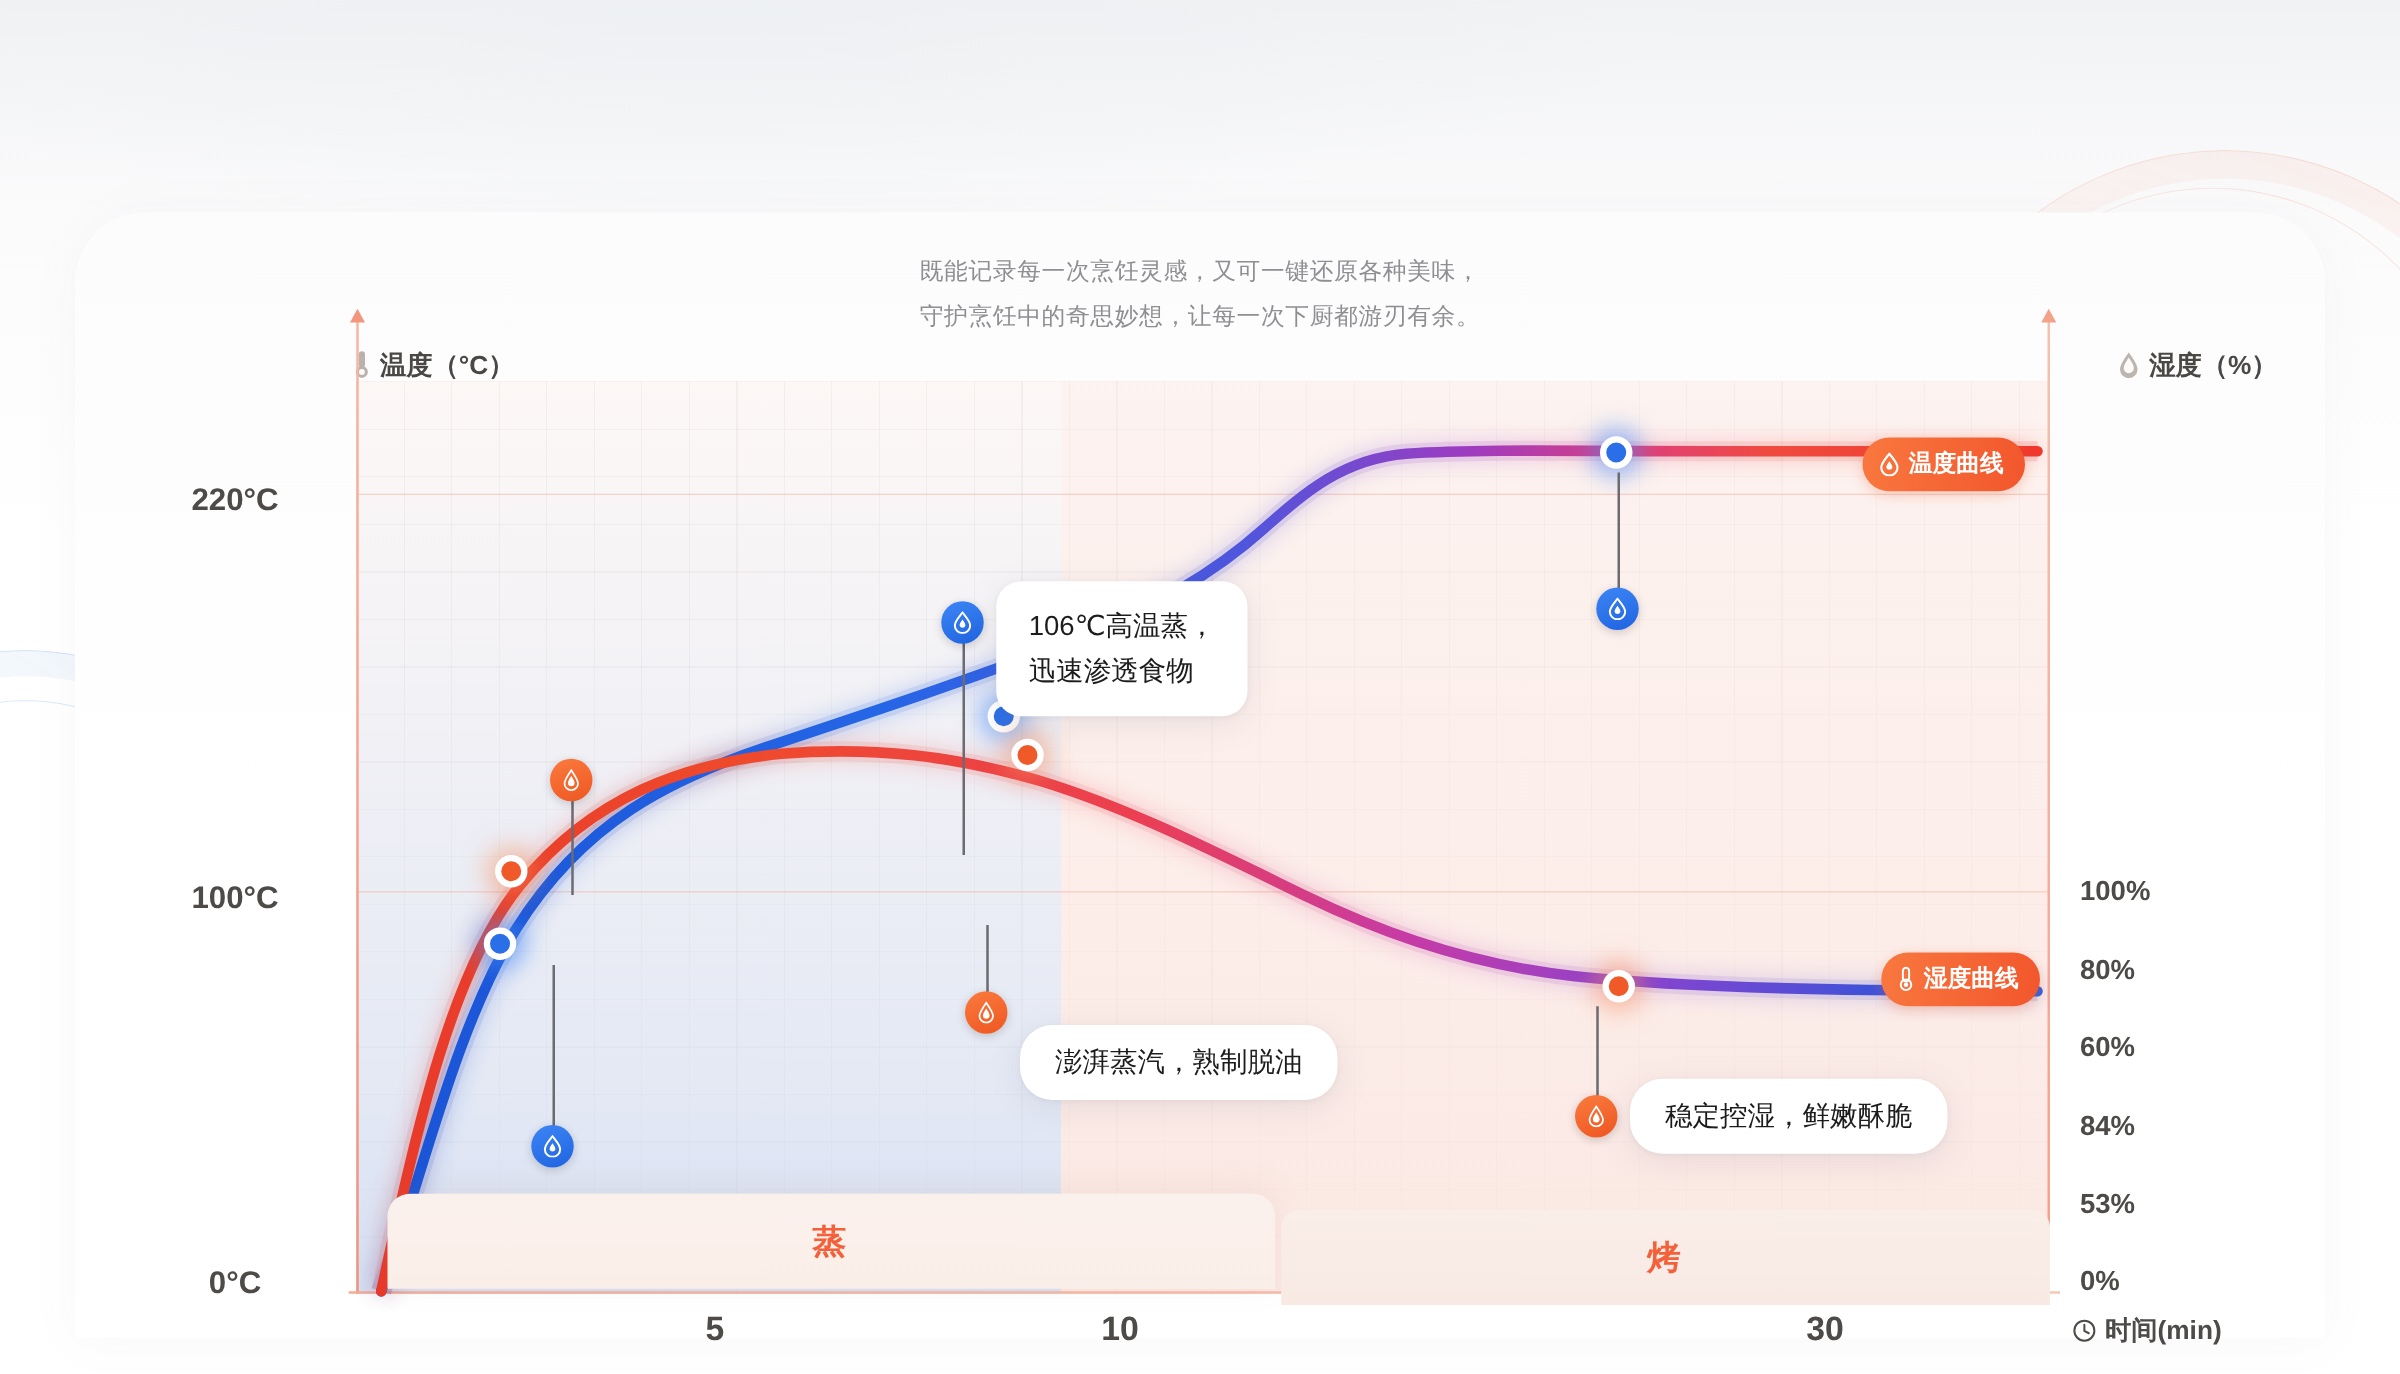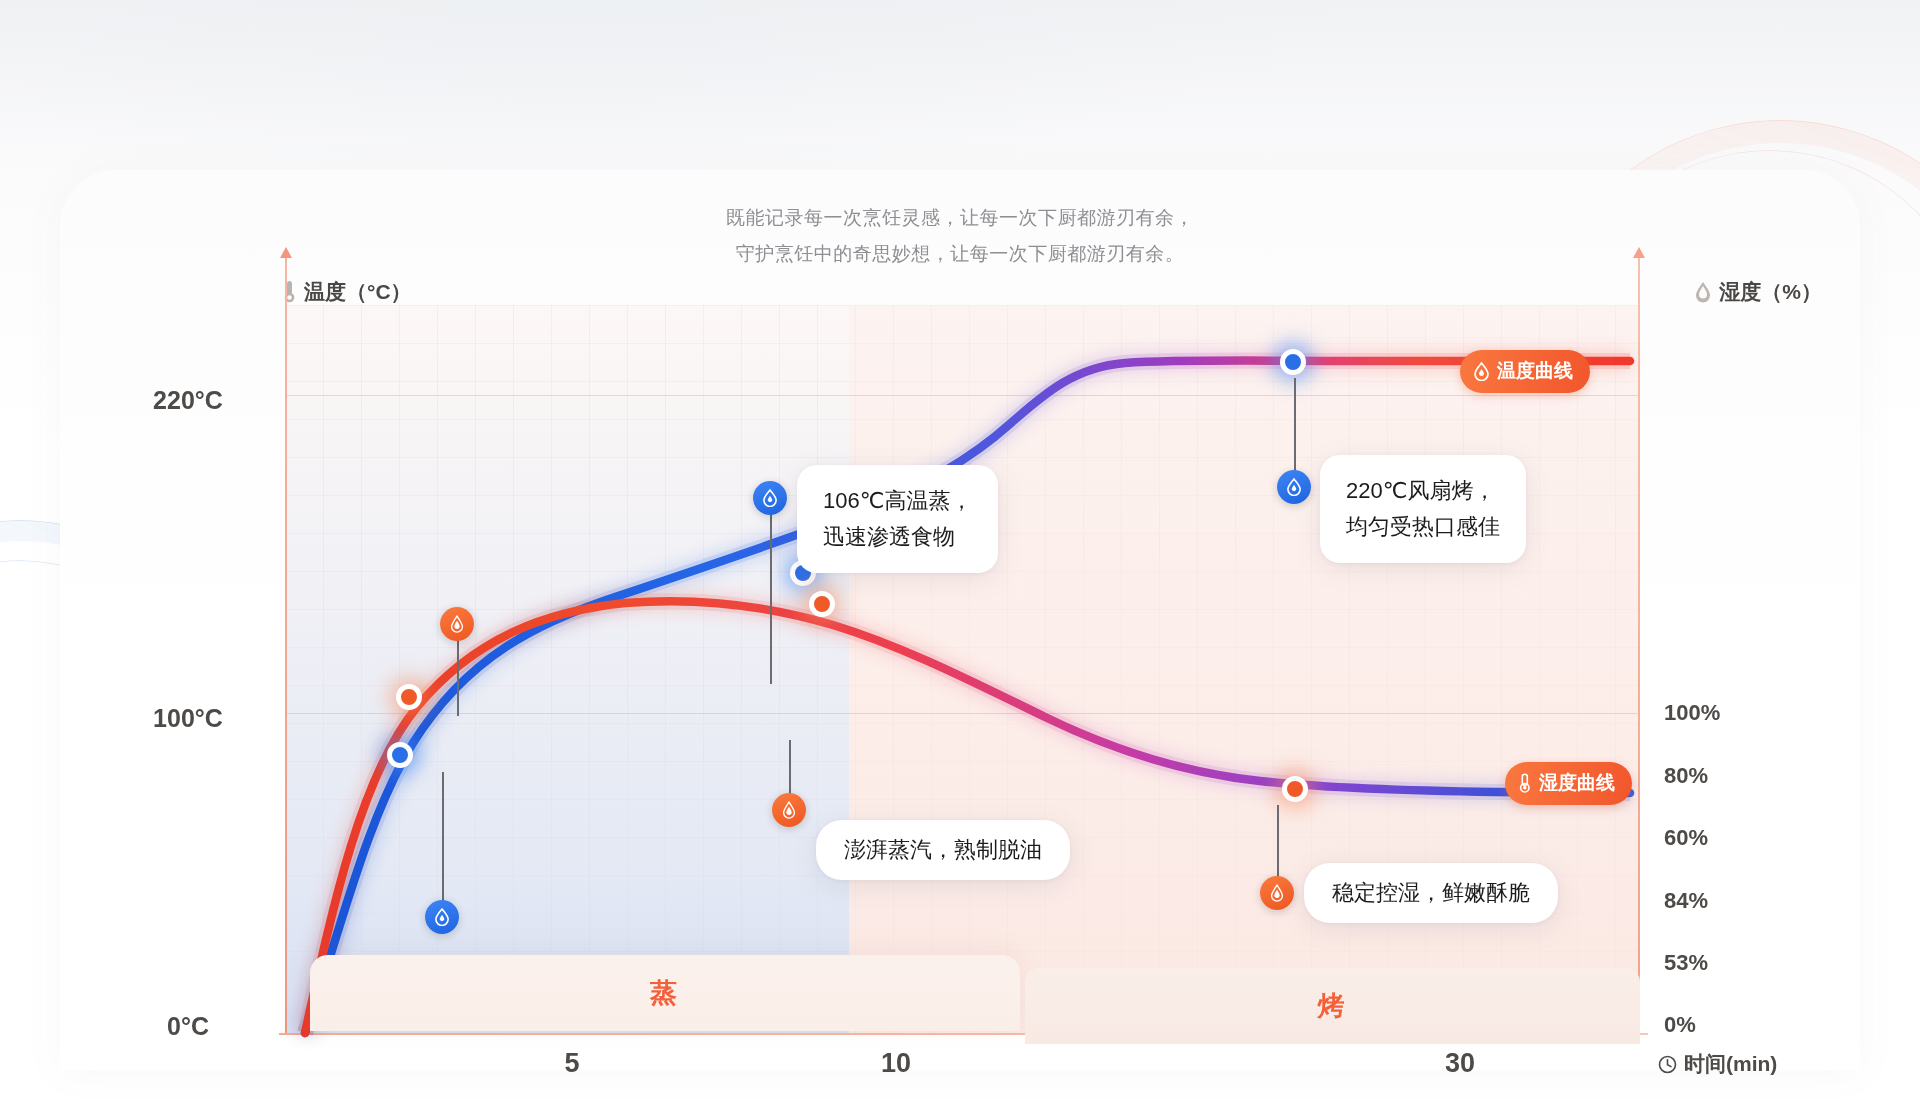--- a/index.html
+++ b/index.html
@@ -173,21 +173,21 @@
   }
 
   
   .legend {
     position: absolute; display: flex; align-items: center; gap: 7px;
     padding: 8px 17px 9px 13px; border-radius: 30px;
     background: linear-gradient(100deg,#f9783f,#f2562c);
     color: #fff; font-size: 19px; font-weight: 700; white-space: nowrap;
     box-shadow: 0 3px 10px rgba(235,100,60,0.30);
   }
-  .legend-temp { left: 1460px; top: 350px; }
+  .legend-temp { left: 1490px; top: 350px; }
   .legend-humi { left: 1505px; top: 762px; }
 
   
   .callout {
     position: absolute;
     background: #ffffff;
     border-radius: 20px;
     box-shadow: 0 6px 26px rgba(110,110,130,0.13), 0 1px 4px rgba(110,110,130,0.08);
     padding: 18px 26px;
     font-size: 22px; line-height: 36px; color: #1c1c1e; font-weight: 500;
@@ -222,21 +222,21 @@
 <div id="root">
 
   <div class="deco deco-right"></div>
   <div class="deco deco-right2"></div>
   <div class="deco deco-left"></div>
   <div class="deco deco-left2"></div>
 
   <div class="card"></div>
 
   <div class="subtitle">
-    <div>既能记录每一次烹饪灵感，让每一次下厨都游刃有余，</div>
+    <div>既能记录每一次烹饪灵感，又可一键还原各种美味，</div>
     <div>守护烹饪中的奇思妙想，让每一次下厨都游刃有余。</div>
   </div>
 
   <div class="axis-caption cap-left">
     <svg width="15" height="24" viewBox="0 0 15 24">
       <rect x="5" y="1" width="5" height="13" rx="2.5" fill="#b9b2ad"></rect>
       <circle cx="7.5" cy="17.5" r="4.8" fill="#b9b2ad"></circle>
       <circle cx="7.5" cy="17.5" r="2.3" fill="#fdfbfa"></circle>
     </svg>
     <span>温度（°C）</span>
@@ -393,24 +393,20 @@
     <div>澎湃蒸汽，熟制脱油</div>
   </div>
 
   <div class="leader" style="left:1294px; top:378px; height:102px"></div>
   <div class="node blue" style="left:1277px; top:470px">
     <svg width="16" height="18" viewBox="0 0 17 19">
       <path d="M8.5 1 C5 5.5 2 8.5 2 12 A6.5 6.5 0 0 0 15 12 C15 8.5 12 5.5 8.5 1 Z" fill="none" stroke="#fff" stroke-width="1.7"></path>
       <path d="M8.5 7 C7 9.2 6 10.6 6 12 A2.6 2.6 0 0 0 11 12 C11 10.6 10 9.2 8.5 7 Z" fill="#fff"></path>
     </svg>
   </div>
-  <div class="callout" style="left:1320px; top:455px">
-    <div>220℃风扇烤，</div>
-    <div>均匀受热口感佳</div>
-  </div>
 
   <div class="leader" style="left:1277px; top:805px; height:82px"></div>
   <div class="node orange" style="left:1260px; top:876px">
     <svg width="16" height="18" viewBox="0 0 18 22">
       <path d="M9 1.5 C4.4 8.2 2.4 11.4 2.4 14.3 A6.6 6.6 0 0 0 15.6 14.3 C15.6 11.4 13.6 8.2 9 1.5 Z" fill="none" stroke="#fff" stroke-width="1.7"></path>
       <path d="M9 7 C6.6 10.6 5.8 12.3 5.8 13.9 A3.2 3.2 0 0 0 12.2 13.9 C12.2 12.3 11.4 10.6 9 7 Z" fill="#fff"></path>
     </svg>
   </div>
   <div class="callout one-line" style="left:1304px; top:863px">
     <div>稳定控湿，鲜嫩酥脆</div>

